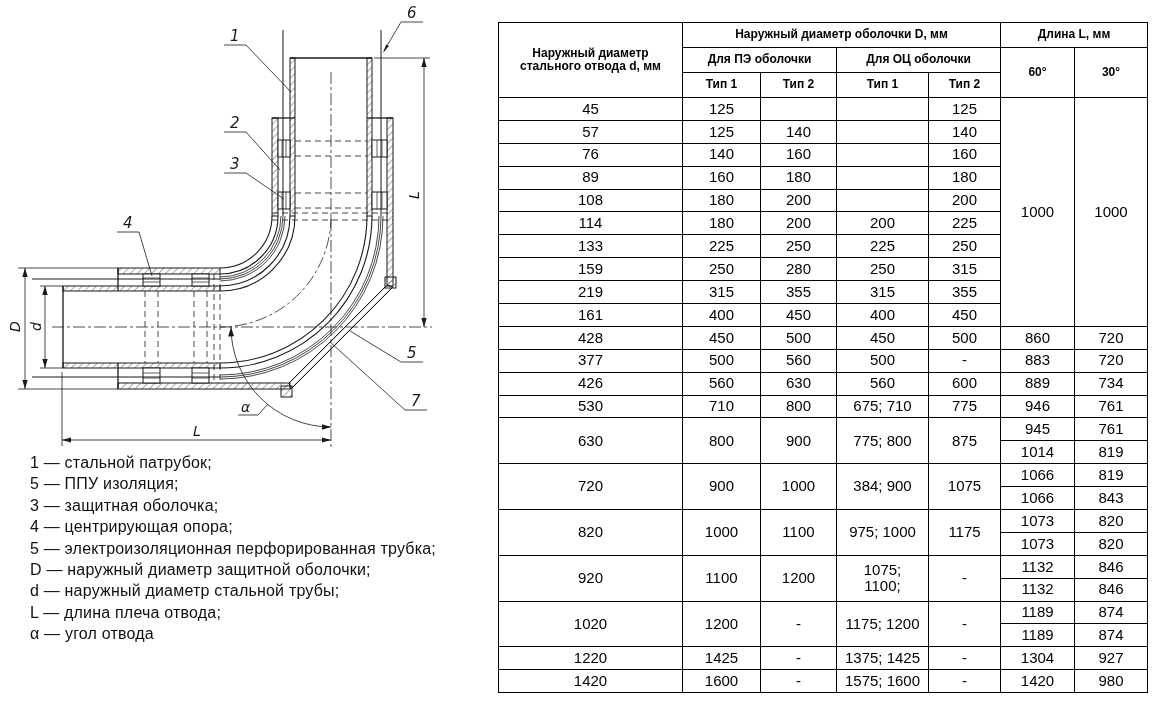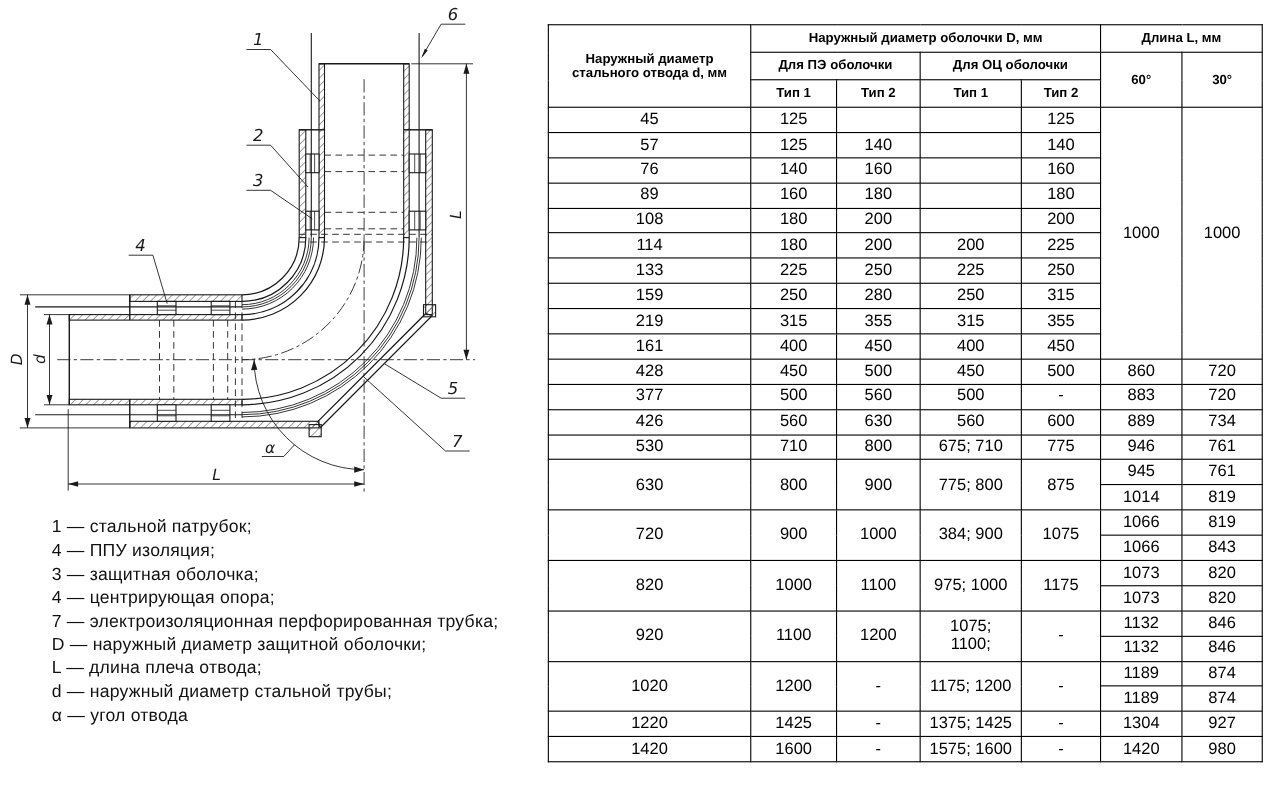--- a/index.html
+++ b/index.html
@@ -5,21 +5,21 @@
   html,body{margin:0;padding:0;}
   body{
     width:1164px;height:718px;position:relative;background:#ffffff;
     font-family:"Liberation Sans",sans-serif;color:#000;overflow:hidden;
   }
   
   #drawing{position:absolute;left:0;top:0;}
   .dwg-label{font:italic 15px "DejaVu Sans",sans-serif;fill:#1a1a1a;}
   .dwg-dim{font:italic 14px "DejaVu Sans",sans-serif;fill:#1a1a1a;}
   
-  #legend{position:absolute;left:30px;top:452px;margin:17px;padding:0;list-style:none;
+  #legend{position:absolute;left:30px;top:452px;margin:0;padding:0;list-style:none;
           font-size:16px;line-height:21.4px;color:#111;letter-spacing:.2px;}
   
   #spec-table{position:absolute;left:498px;top:22px;border-collapse:collapse;
               table-layout:fixed;width:646px;background:#fff;}
   #spec-table th,#spec-table td{
     border:1.5px solid #000;text-align:center;vertical-align:middle;
     padding:0 2px;white-space:pre-line;overflow:hidden;
   }
   #spec-table thead th{font-weight:bold;font-size:12px;height:24px;line-height:1.12;}
   #spec-table tbody td{font-size:15px;height:21.9px;line-height:1.1;}
@@ -182,27 +182,27 @@
     <text class="dwg-dim" x="20" y="332" transform="rotate(-90 20 332)">D</text>
     <text class="dwg-dim" x="41" y="331" transform="rotate(-90 41 331)">d</text>
     <text class="dwg-dim" x="193" y="436">L</text>
     <text class="dwg-dim" x="419" y="199" transform="rotate(-90 419 199)">L</text>
     <text class="dwg-dim" x="241" y="412">α</text>
   </g>
 </svg>
 
 <ul id="legend">
     <li>1 — стальной патрубок;</li>
-    <li>4 — ППУ изоляция;</li>
+    <li>5 — ППУ изоляция;</li>
     <li>3 — защитная оболочка;</li>
     <li>4 — центрирующая опора;</li>
-    <li>7 — электроизоляционная перфорированная трубка;</li>
+    <li>5 — электроизоляционная перфорированная трубка;</li>
     <li>D — наружный диаметр защитной оболочки;</li>
+    <li>d — наружный диаметр стальной трубы;</li>
     <li>L — длина плеча отвода;</li>
-    <li>d — наружный диаметр стальной трубы;</li>
     <li>α — угол отвода</li>
   </ul>
 
 <table id="spec-table">
   <colgroup>
     <col style="width:184px">
       <col style="width:78px">
       <col style="width:76px">
     <col style="width:92px">
       <col style="width:72px">

